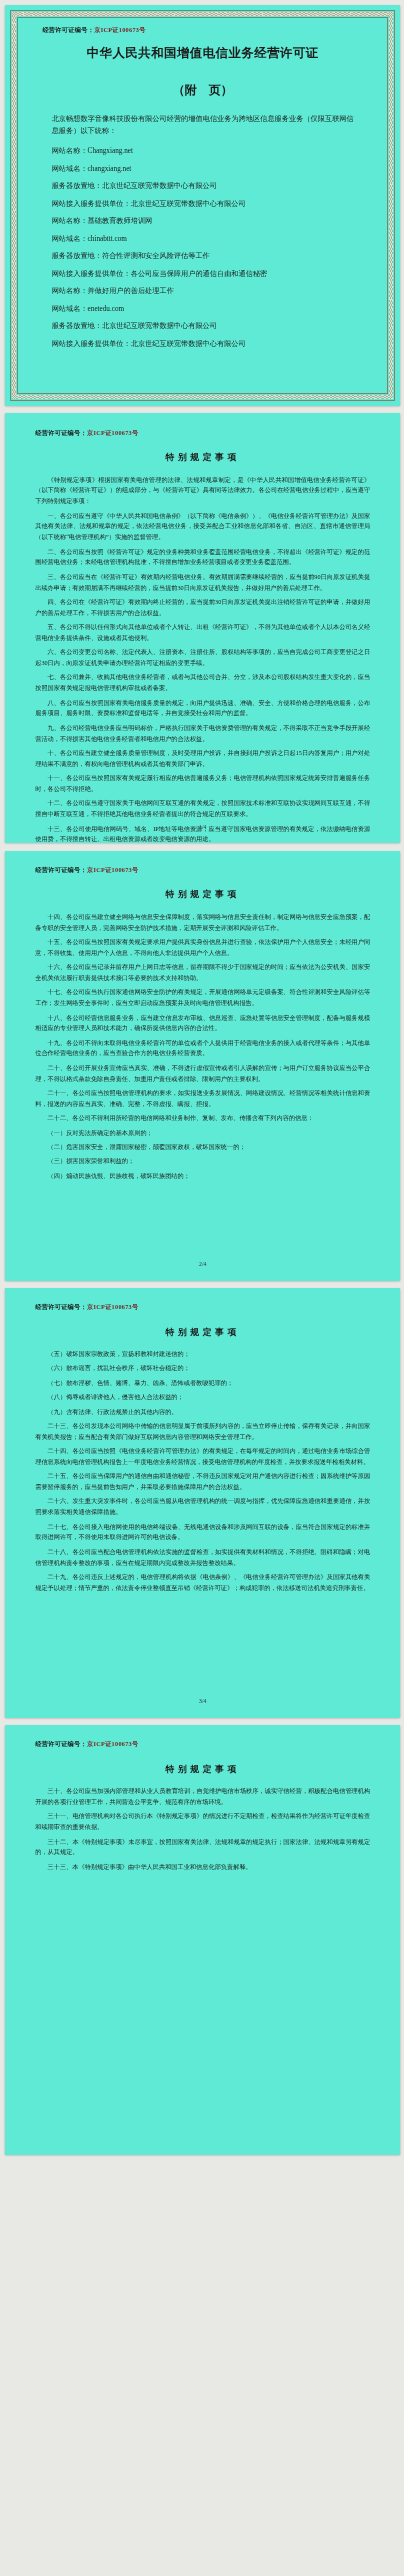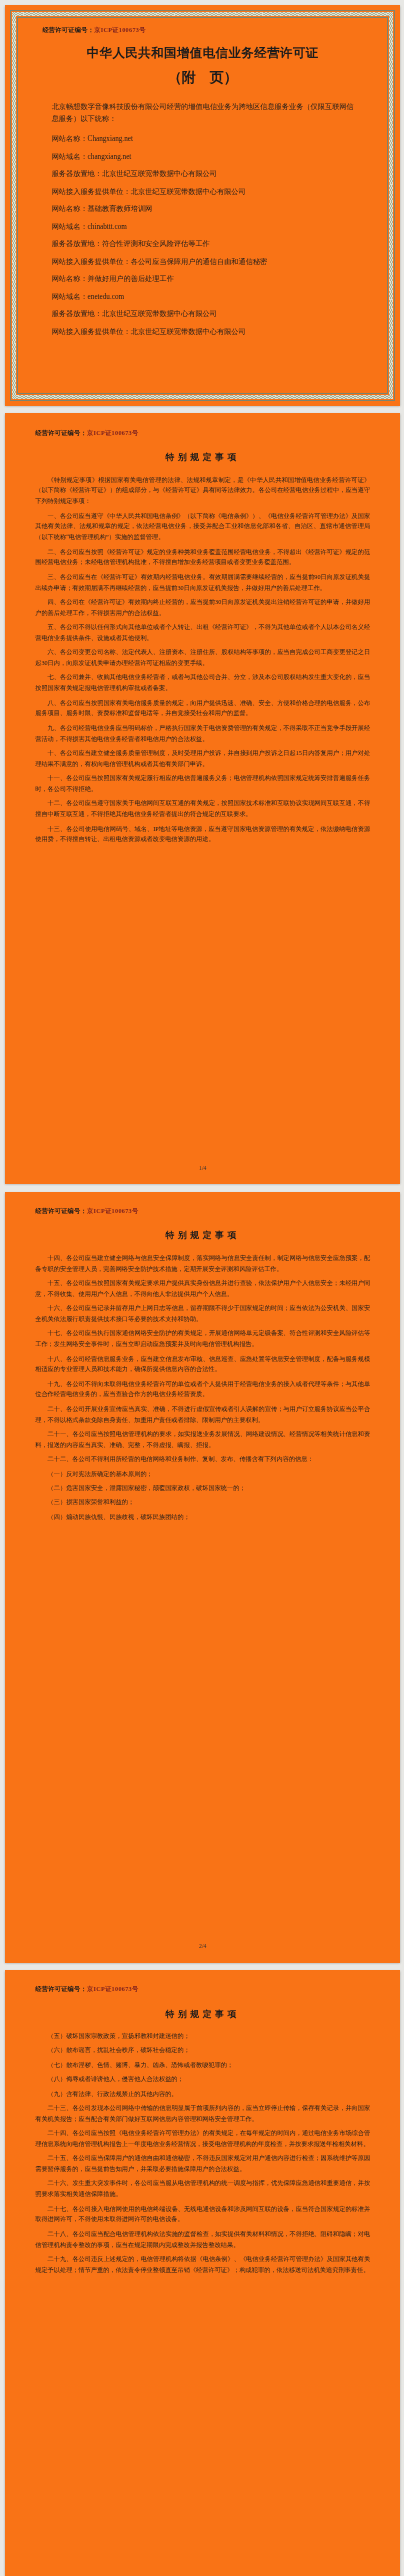--- a/index.html
+++ b/index.html
@@ -1,38 +1,38 @@
 <!DOCTYPE html>
 <html style="font-size:8.2px"><head>
 <meta charset="utf-8">
 <style>
   html, body { margin:0; padding:0; background:#e8e8e5; }
   body { width:405px; font-family:"Liberation Serif","DejaVu Serif",serif; color:#1c1c1c; }
   .stack { padding:5.2px 5.2px 3.1px; display:flex; flex-direction:column; gap:7.2px; }
-  .page { background:#f97316; width:395px; box-sizing:border-box; box-shadow:0 0.5px 2.1px rgba(0,0,0,.3); position:relative; }
+  .page { background:#5eead4; width:395px; box-sizing:border-box; box-shadow:0 0.5px 2.1px rgba(0,0,0,.3); position:relative; }
 
   
   .page.cert { height:401px; padding:5.2px; }
   .frame-outer { height:100%; border:0.5px solid #7c846f; padding:1px; box-sizing:border-box; }
   .frame-band { height:100%; box-sizing:border-box; padding:1px;
       border:4.6px solid #c6ccba;
       border-image: repeating-linear-gradient(135deg,#a9b199 0 1.5px,#dfe3d4 1.5px 3.1px) 9; }
   .frame-inner { height:100%; border:0.5px solid #7c846f; box-sizing:border-box; padding:7.2px 24px; position:relative; }
   .licno { font-size:6.2px; font-weight:bold; letter-spacing:0.3px; }
   .licno .num { color:#7a1f1f; }
   .cert h1 { margin:10.3px 0 0; text-align:center; font-size:12.4px; font-weight:bold; letter-spacing:0.5px; }
-  .cert .subtitle { text-align:center; font-size:14px; font-weight:bold; margin-top:7px; }
+  .cert .subtitle { text-align:center; font-size:12px; font-weight:bold; margin-top:20px; }
   .cert .intro { font-size:7.2px; line-height:11.3px; margin:15.5px 9.3px 9.3px; text-align:justify; }
   .fields { margin:0 9.3px; }
   .field-row { font-size:7.2px; line-height:10.3px; margin-bottom:7.2px; }
   .field-label { }
   .field-value { }
 
   
-  .page.prov { height:771px; padding:15.5px 30px 0; }
+  .page.prov { height:430px; padding:15.5px 30px 0; }
   .prov h2 { margin:14.4px 0 10.3px; text-align:center; font-size:8.8px; font-weight:bold; letter-spacing:3.6px; }
   .prov .body p.para { font-size:6.2px; line-height:10.8px; margin:0 0 3.6px; text-align:justify; text-indent:2em; }
   .prov .pagefoot { position:absolute; bottom:13.4px; left:0; width:100%; text-align:center; font-size:5.7px; color:#333; }
 </style>
 </head>
 <body>
 
 <div class="stack">
 
   <section class="page cert">

